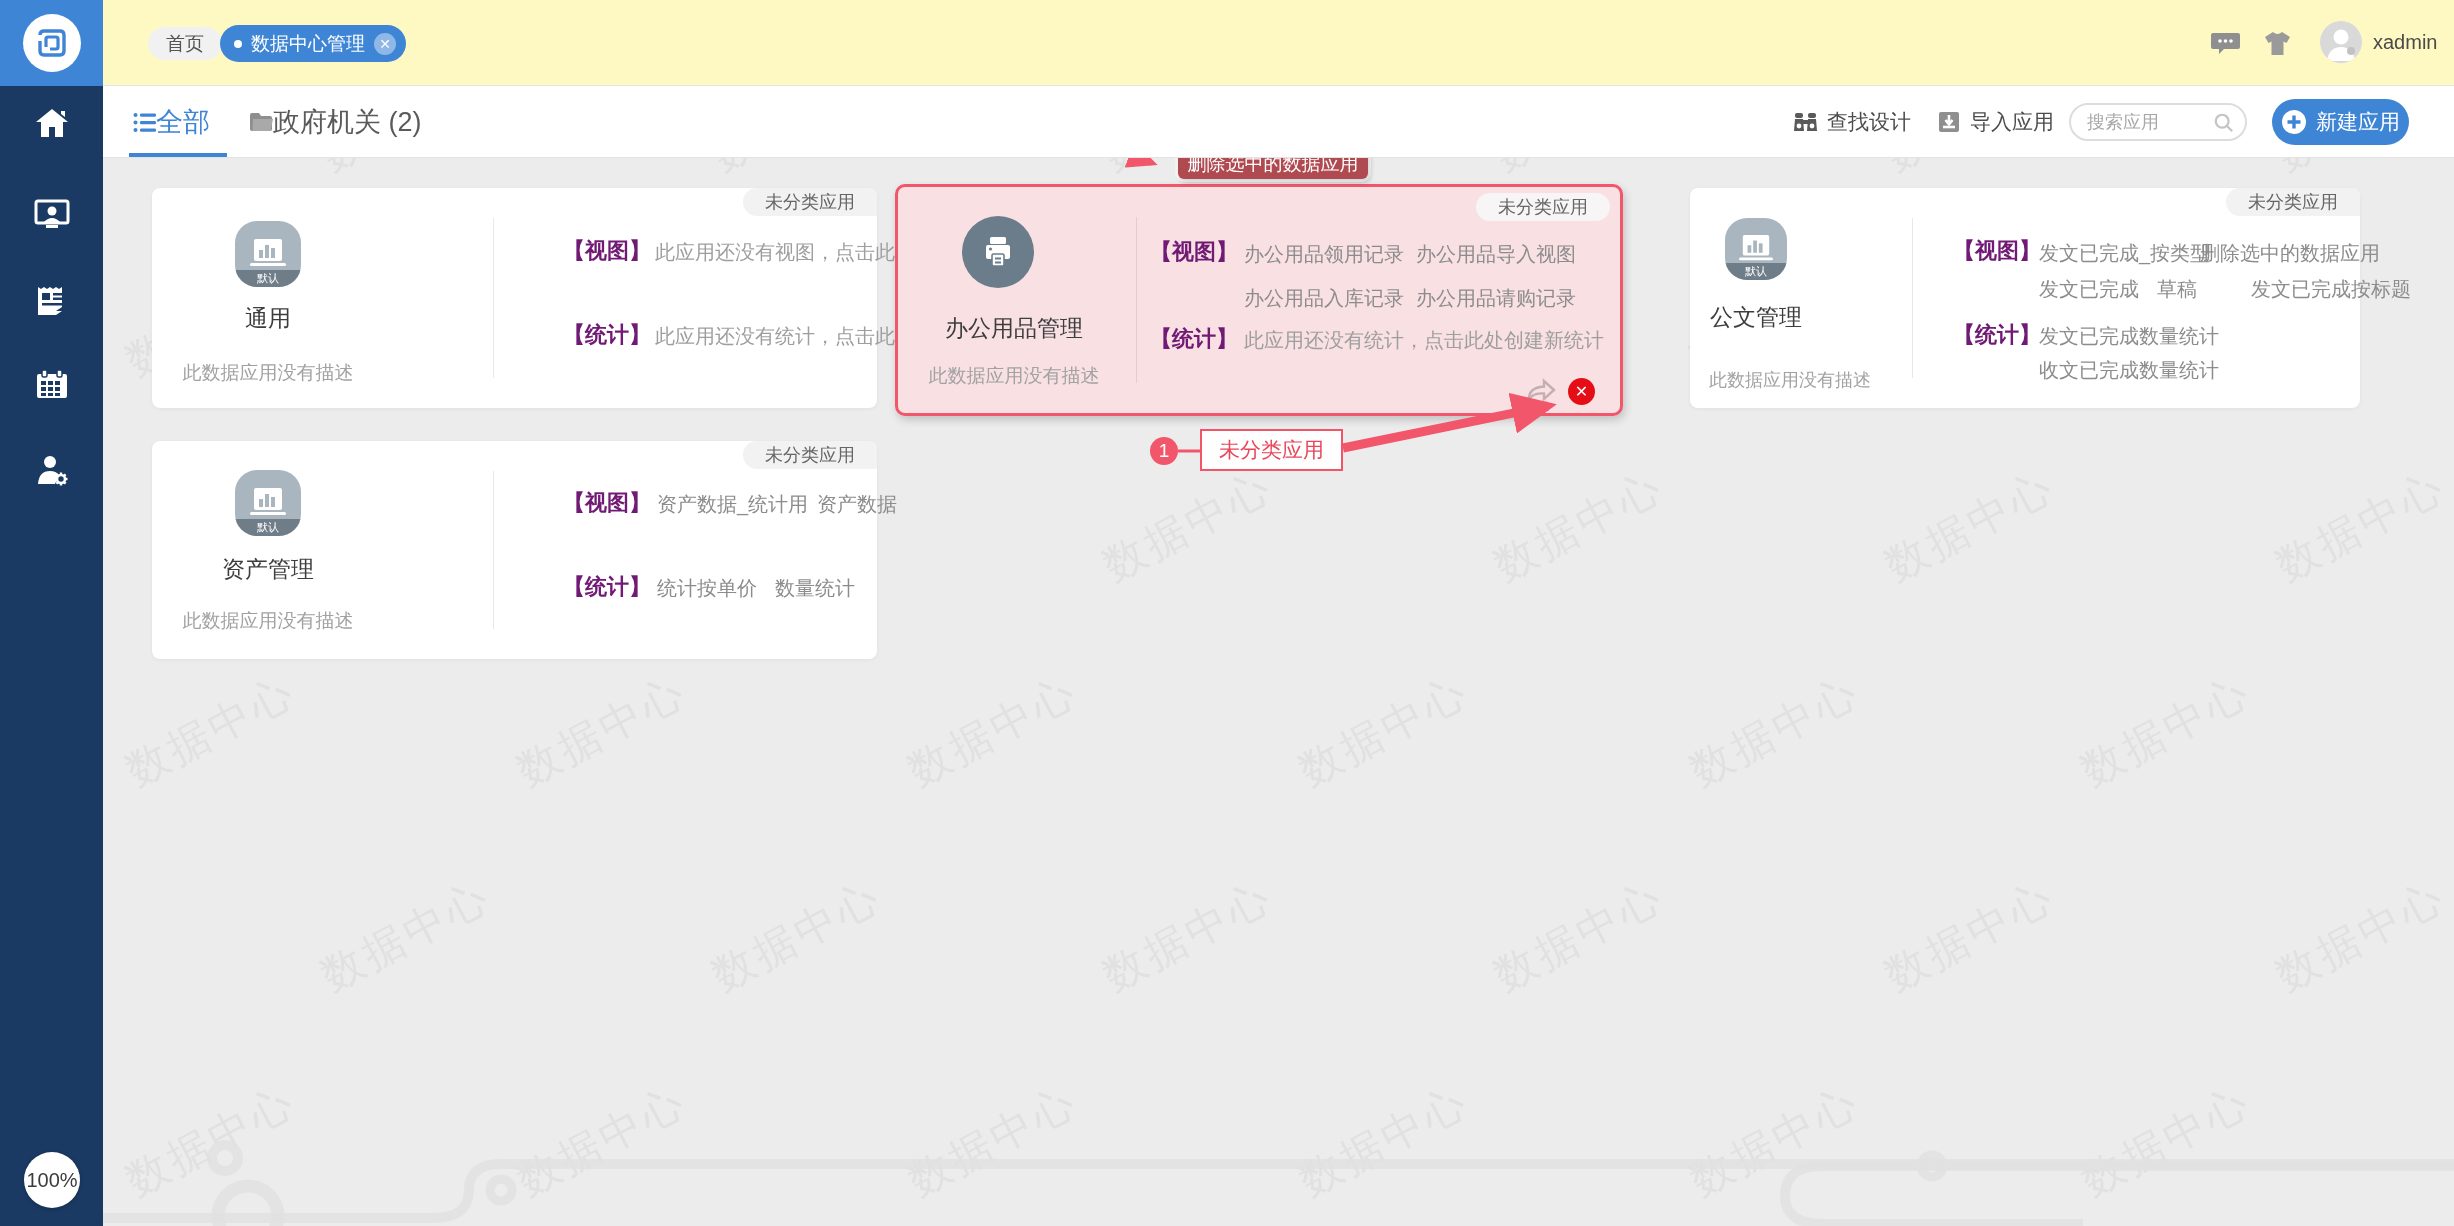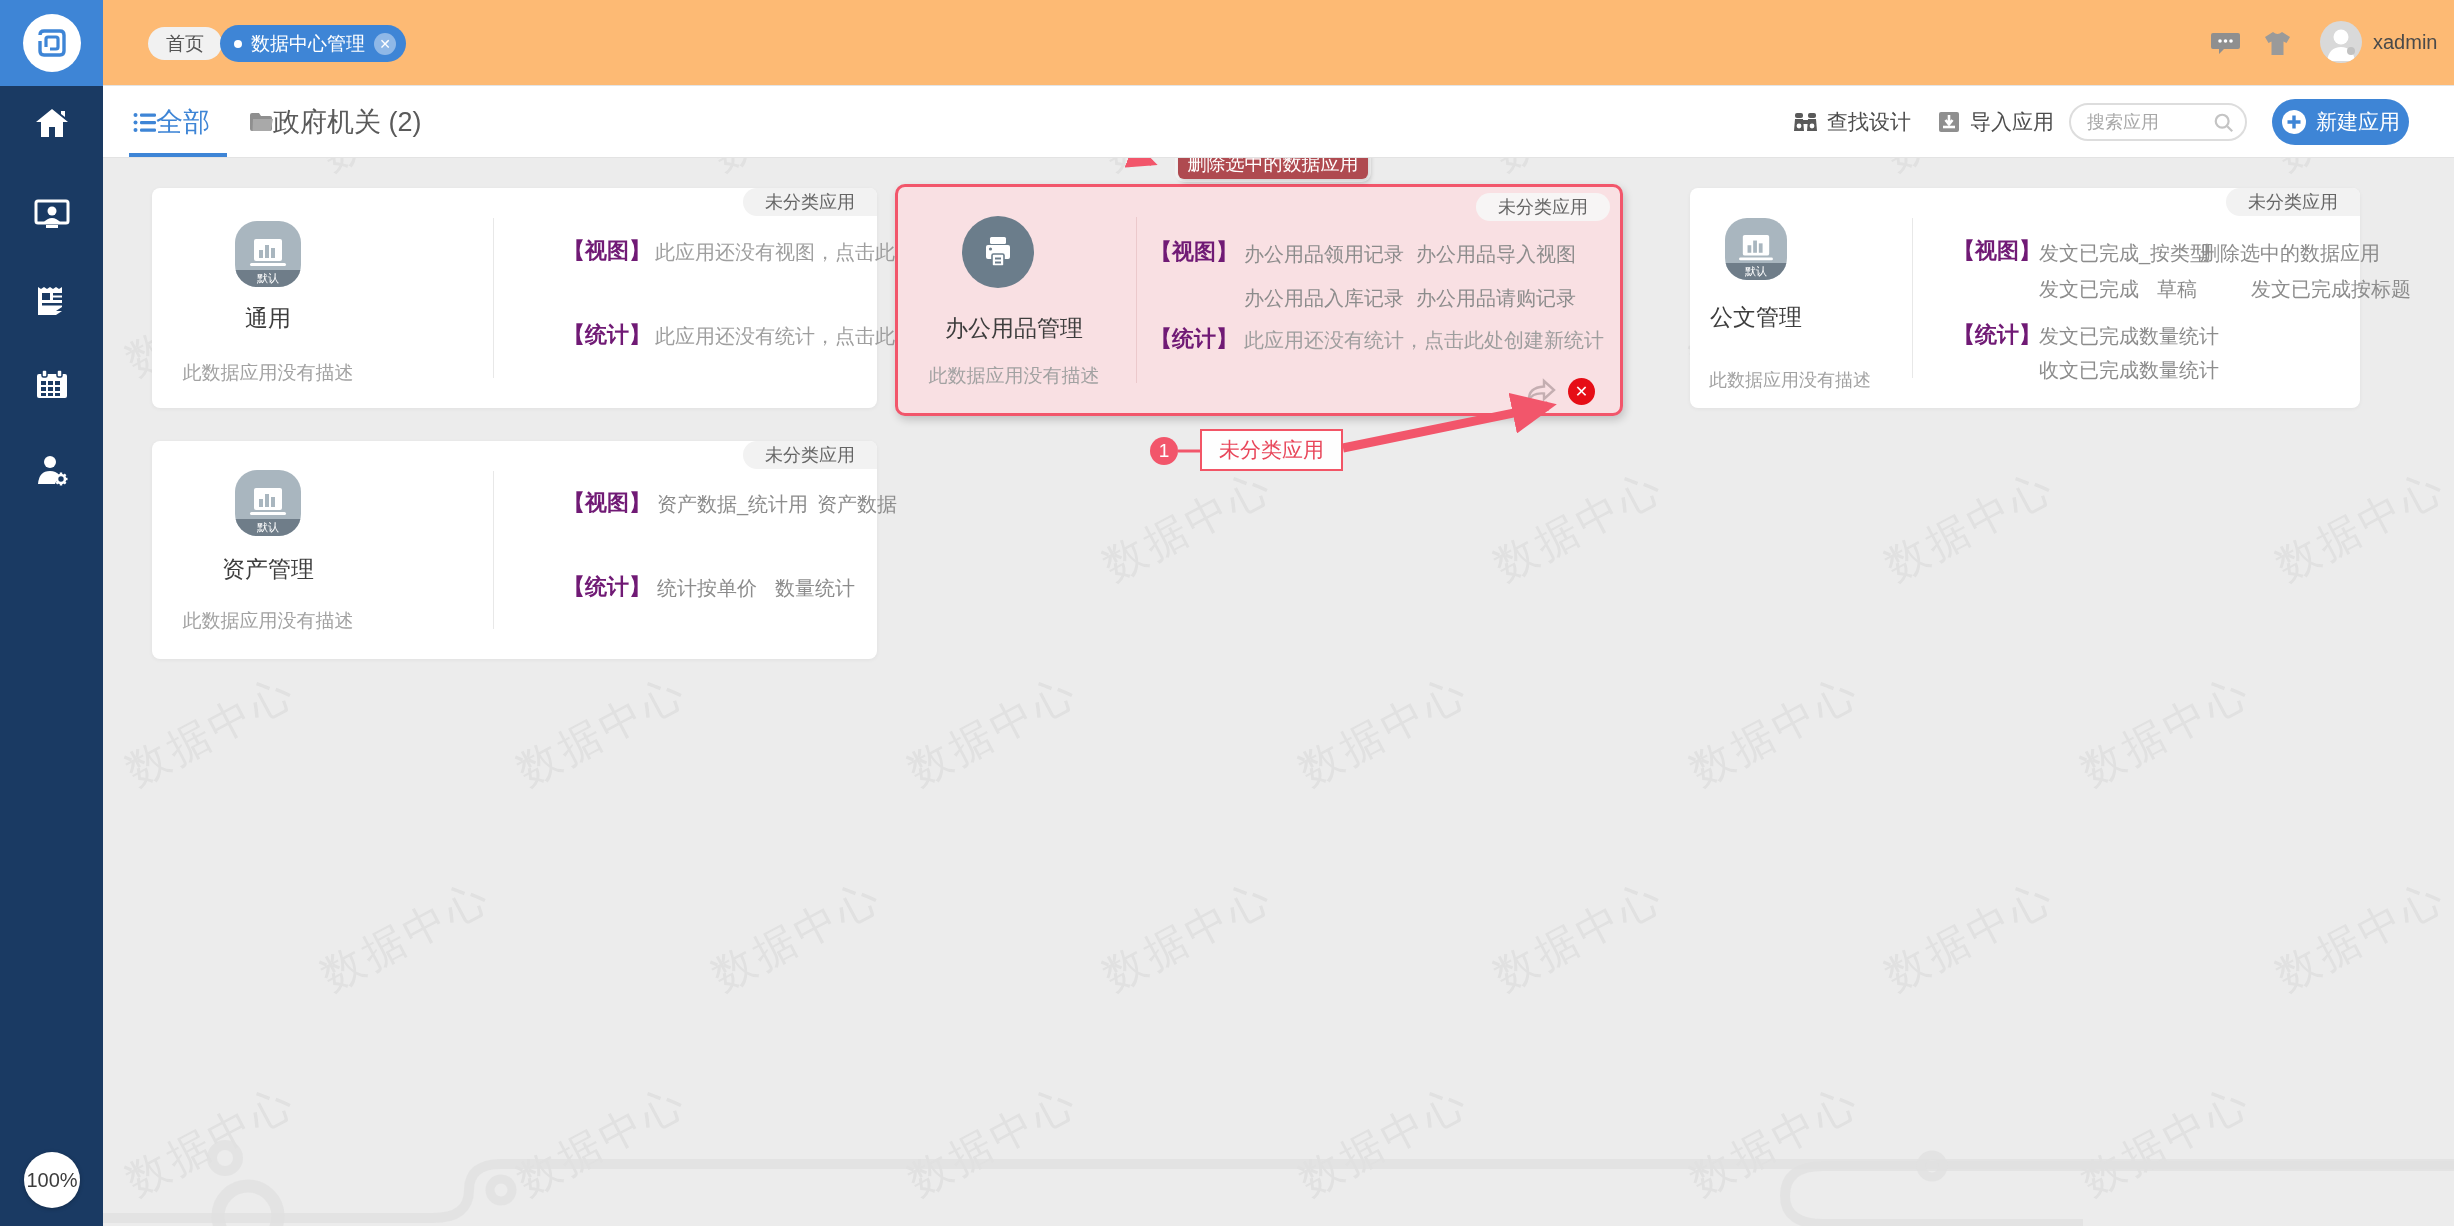--- a/index.html
+++ b/index.html
@@ -8,21 +8,21 @@
   #root { position:relative; width:2454px; height:1226px; overflow:hidden; background:#ececec; }
 
   
   .sidebar { position:absolute; left:0; top:0; width:103px; height:1226px; background:#1a3a63; z-index:10; }
   .logo-block { position:absolute; left:0; top:0; width:103px; height:86px; background:#3e85d6; display:flex; align-items:center; justify-content:center; }
   .logo-circle { width:58px; height:58px; border-radius:50%; background:#fff; display:flex; align-items:center; justify-content:center; }
   .nav-icon { position:absolute; left:34px; width:36px; height:36px; cursor:pointer; }
   .zoom-badge { position:absolute; left:24px; top:1152px; width:56px; height:56px; border-radius:50%; background:#fff; box-shadow:0 1px 4px rgba(0,0,0,.25); display:flex; align-items:center; justify-content:center; font-size:20px; color:#3c3c3c; z-index:11; }
 
   
-  .topbar { position:absolute; left:103px; top:0; width:2351px; height:86px; background:#fdba74; border-bottom:1px solid #e4e4e4; z-index:9; }
+  .topbar { position:absolute; left:103px; top:0; width:2351px; height:86px; background:#fef9c3; border-bottom:1px solid #e4e4e4; z-index:9; }
   .crumb-pill { position:absolute; top:27px; height:33px; border-radius:17px; display:flex; align-items:center; padding:0 18px; font-size:19px; }
   .crumb-home { left:45px; background:#f1f1f1; color:#555; cursor:pointer; }
   .active-pill { position:absolute; left:117px; top:25px; height:37px; border-radius:19px; background:#3e85d6; color:#fff; display:flex; align-items:center; gap:9px; padding:0 10px 0 14px; font-size:19px; cursor:pointer; }
   .pill-dot { width:8px; height:8px; border-radius:50%; background:#fff; }
   .pill-close { width:22px; height:22px; border-radius:50%; background:rgba(255,255,255,.42); color:#fff; font-size:14px; line-height:22px; text-align:center; cursor:pointer; }
   .top-search { position:absolute; left:1745px; top:23px; width:330px; height:41px; border:2px solid #dcdcdc; border-radius:21px; background:#fff; }
   .top-search input { position:absolute; left:18px; top:0; width:260px; height:37px; border:none; outline:none; font-size:19px; color:#444; background:transparent; font-family:inherit; }
   .top-search input::placeholder { color:#a8a8a8; }
   .search-glass { position:absolute; right:12px; top:8px; }
   .hdr-icon { position:absolute; top:28px; cursor:pointer; }

